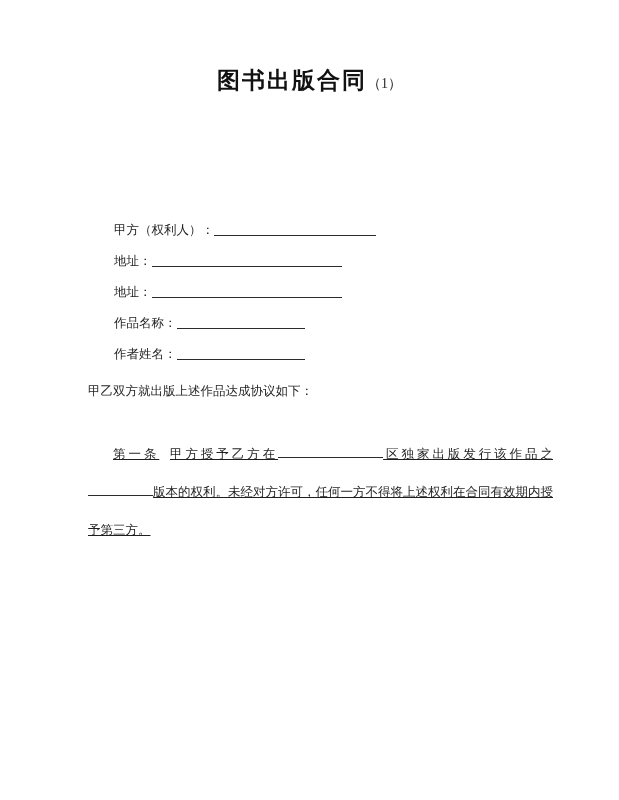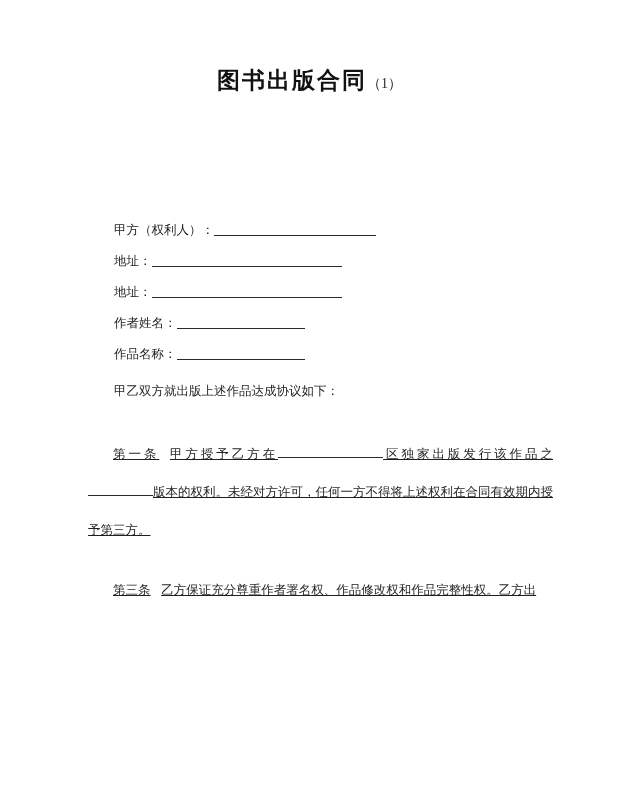--- a/index.html
+++ b/index.html
@@ -48,21 +48,20 @@
     border-bottom: 1px solid #2b2b2b;
     transform: translateY(2px);
   }
   .uline.inline {
     height: 1em;
     transform: none;
     vertical-align: baseline;
   }
   .intro {
     line-height: 31px;
-    margin-left: 26px;
   }
   .clauses { margin-top: 28px; text-decoration: underline; }
   .clause {
     line-height: 38px;
     text-indent: 2em;
     margin: 0 0 22px 0;
   }
   .cnum { margin-right: 0.85em; }
 </style>
 </head>
@@ -81,31 +80,30 @@
       </div>
       <div class="field">
         <span class="flabel">地址：</span>
         <span class="uline" style="width:190px"></span>
       </div>
       <div class="field">
         <span class="flabel">地址：</span>
         <span class="uline" style="width:190px"></span>
       </div>
       <div class="field">
-        <span class="flabel">作者姓名：</span>
+        <span class="flabel">作品名称：</span>
         <span class="uline" style="width:128px"></span>
       </div>
       <div class="field">
-        <span class="flabel">作品名称：</span>
+        <span class="flabel">作者姓名：</span>
         <span class="uline" style="width:128px"></span>
       </div>
       <p class="intro">甲乙双方就出版上述作品达成协议如下：</p>
     </div>
 
     <div class="clauses">
       <p class="clause"><span class="cnum">第一条</span><span>甲方授予乙方在</span><span class="uline inline" style="width:105px"></span><span>区独家出版发行该作品之</span><span class="uline inline" style="width:65px"></span><span>版本的权利。未经对方许可，任何一方不得将上述权利在合同有效期内授予第三方。</span></p>
 
 
-      <p class="clause"><span class="cnum">第三条</span><span>乙方保证充分尊重作者署名权、作品修改权和作品完整性权。乙方出</span></p>
     </div>
 
   </div>
 </div>
 
 </body></html>

